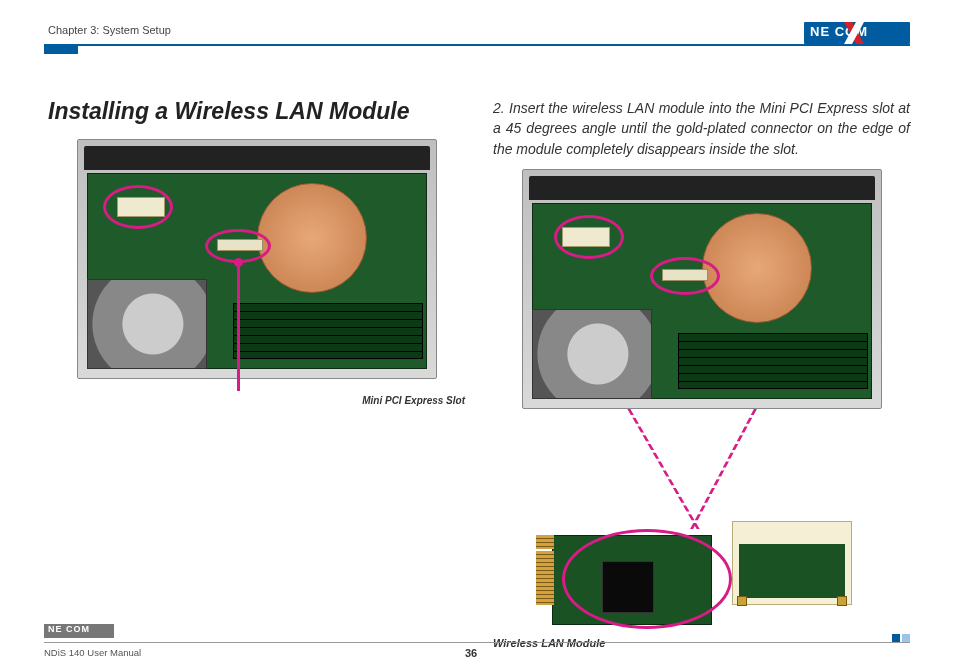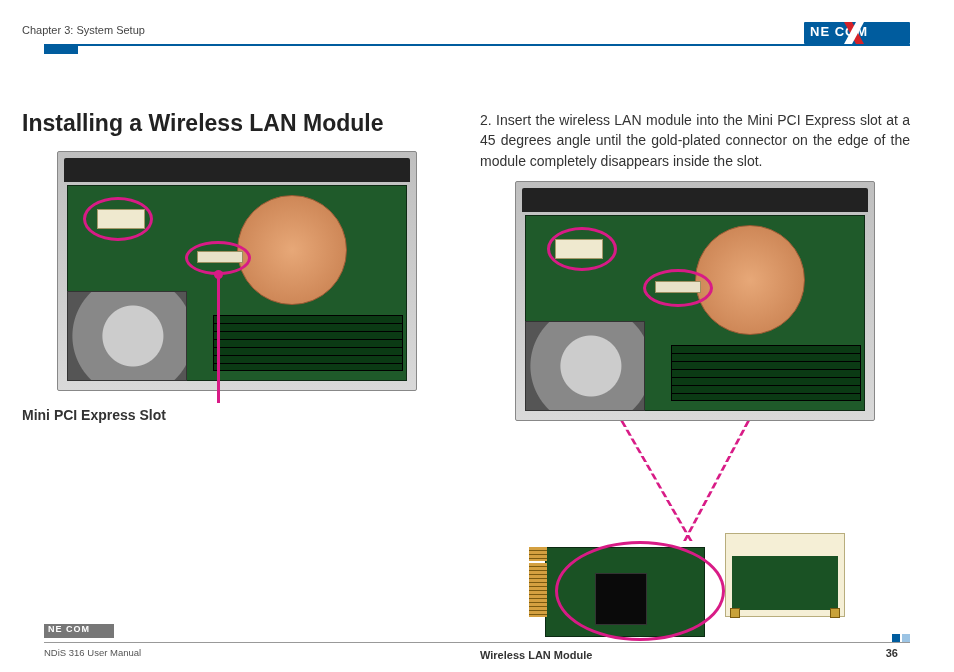--- a/index.html
+++ b/index.html
@@ -1,46 +1,46 @@
 <!DOCTYPE html>
 <html><head>
 <meta charset="utf-8">
 <style>
   * { box-sizing: border-box; margin: 0; padding: 0; }
   html, body { width: 954px; height: 672px; font-family: "Segoe UI", Arial, sans-serif; background: #fff; color: #333; }
-  .page { width: 954px; height: 672px; position: relative; padding: 22px 44px 0 22px; }
+  .page { width: 954px; height: 672px; position: relative; padding: 22px 44px 0 48px; }
   .header { display: flex; justify-content: space-between; align-items: flex-start; height: 34px; }
   .chapter { font-size: 11px; color: #444; padding-top: 2px; }
   .logo { width: 106px; height: 22px; background: #005c9e; position: relative; border-radius: 1px; display: flex; align-items: center; }
   .logo .x { position: absolute; left: 40px; width: 20px; height: 22px; }
   .logo-text { position:absolute; left:6px; top:2px; color:#fff; font-weight:700; font-size:13px; letter-spacing:1px; font-family: Arial, sans-serif; }
   .header-rule { position:absolute; left:44px; right:44px; top:44px; height:2px; background:#005c9e; }
   .header-tab { position:absolute; left:44px; top:46px; width:34px; height:8px; background:#005c9e; }
 
-  .body { display:flex; gap:28px; margin-top: 54px; }
+  .body { display:flex; gap:28px; margin-top: 42px; font-style: italic; }
   .col { flex:1 1 50%; }
   .title { font-size: 23px; font-weight:700; color:#222; margin-bottom:10px; }
   .step { font-size: 14px; color:#333; line-height:1.45; text-align: justify; }
 
   .photo-wrap { position:relative; width: 360px; height: 240px; margin: 14px auto 0 auto; }
   .chassis { position:absolute; inset:0; background: linear-gradient(#bfbfbf,#d9d9d9); border:1px solid #888; border-radius:2px; }
   .chassis:before { content:""; position:absolute; left:6px; right:6px; top:6px; height:24px; background:#222; border-radius:2px 2px 0 0; }
   .board { position:absolute; left:10px; right:10px; top:34px; bottom:10px; background:#1f5a2a; border:1px solid #0e2a14; }
   .hdd   { position:absolute; left:10px; bottom:10px; width:120px; height:90px; background: radial-gradient(circle at 55% 50%, #ccc 0 30px, #888 31px 60px, #555 61px); border:1px solid #333; }
   .ram   { position:absolute; right:14px; bottom:20px; width:190px; height:56px; background: repeating-linear-gradient(#0b3a14 0 7px,#000 7px 8px); border:1px solid #000; }
   .copper{ position:absolute; right:70px; top:44px; width:110px; height:110px; border-radius:50%; background: radial-gradient(#e7a878,#c47a4a); border:1px solid #9a5a34; }
   .slot  { position:absolute; left:140px; top:100px; width:46px; height:12px; background:#e8e2c8; border:1px solid #9c9060; }
   .conn  { position:absolute; left:40px;  top:58px;  width:48px; height:20px; background:#efe9cf; border:1px solid #a59a6a; }
 
   .ring1 { position:absolute; left:26px;  top:46px;  width:70px; height:44px; border:3px solid #d81b86; border-radius:50%; }
   .ring2 { position:absolute; left:128px; top:90px;  width:66px; height:34px; border:3px solid #d81b86; border-radius:50%; }
   .lead  { position:absolute; left:160px; top:122px; width:3px; height:130px; background:#d81b86; }
   .lead:after{ content:""; position:absolute; left:-3px; top:-3px; width:9px; height:9px; border-radius:50%; background:#d81b86; }
 
-  .caption { text-align:left; font-size:14px; font-weight:700; margin-top:16px; }
+  .caption { text-align:right; font-size:10px; font-weight:700; margin-top:16px; }
 
   .col2-photo { position:relative; width:360px; height:240px; margin: 10px auto 0 auto; }
   .ringA { position:absolute; left:32px;  top:46px;  width:70px; height:44px; border:3px solid #d81b86; border-radius:50%; }
   .ringB { position:absolute; left:128px; top:88px;  width:70px; height:38px; border:3px solid #d81b86; border-radius:50%; }
 
   .dashwrap { position:relative; width:360px; height:120px; margin:0 auto; }
   .dash { position:absolute; border-left:3px dashed #d81b86; height:120px; top:0; }
   .dashL { left:140px; transform: skewX(30deg); }
   .dashR { left:200px; transform: skewX(-28deg); }
 
@@ -52,21 +52,21 @@
   .mod-small{ position:absolute; right:0; top:0; width:120px; height:84px; background:#f5efd6; border:1px solid #b8ad7d; transform: rotate(180deg); }
   .mod-small .face { position:absolute; left:6px; top:6px; right:6px; bottom:22px; background:#1a5224; }
   .mod-small .ant { position:absolute; width:10px; height:10px; background:#c9a23a; border:1px solid #7a5a10; top:-2px; }
   .ringC { position:absolute; left:10px; top:8px; width:170px; height:100px; border:3px solid #d81b86; border-radius:50%; }
 
   .caption2 { text-align:left; font-size:11px; font-weight:700; margin: 6px 58px 0 0; }
 
   .footer { position:absolute; left:44px; right:44px; bottom:14px; }
   .foot-rule { height:1px; background:#999; margin-bottom:4px; }
   .foot-row { display:flex; justify-content:space-between; align-items:center; font-size:9.5px; color:#555; }
-  .foot-center { position:absolute; left:0; right:12px; text-align:right; font-weight:700; font-size:11px; color:#333; }
+  .foot-center { position:absolute; left:0; right:12px; text-align:center; font-weight:700; font-size:11px; color:#333; }
   .foot-logo { width:70px; height:14px; background:#777; position:relative; margin-bottom:4px; }
   .foot-logo span { position:absolute; left:4px; top:0; color:#fff; font-size:9px; font-weight:700; letter-spacing:1px; }
   .foot-sq { position:absolute; right:44px; bottom:30px; display:flex; gap:2px; }
   .foot-sq div { width:8px; height:8px; }
   .sqb { background:#005c9e; } .sql { background:#9cc4e4; }
 </style>
 </head>
 <body>
 
 <div class="page">
@@ -144,17 +144,17 @@
     <div class="sql"></div>
   </div>
 
   <div class="footer">
     <div class="foot-logo">
       <span>NE  COM</span>
     </div>
     <div class="foot-rule"></div>
     <div class="foot-row">
       <span class="foot-center">36</span>
-      <span>NDiS 316 User Manual</span>
+      <span>NDiS 140 User Manual</span>
     </div>
   </div>
 
 </div>
 
 </body></html>

